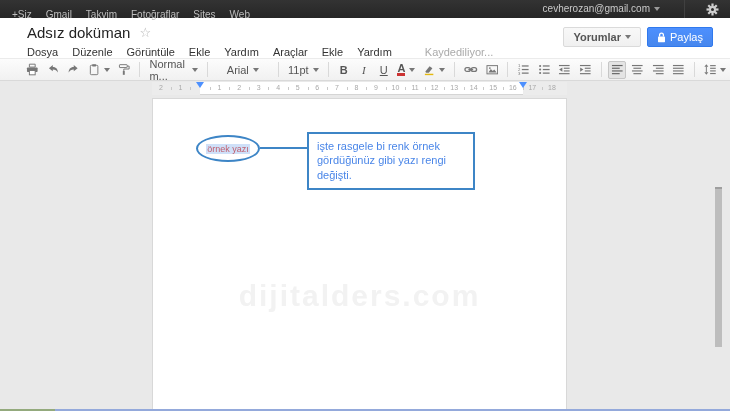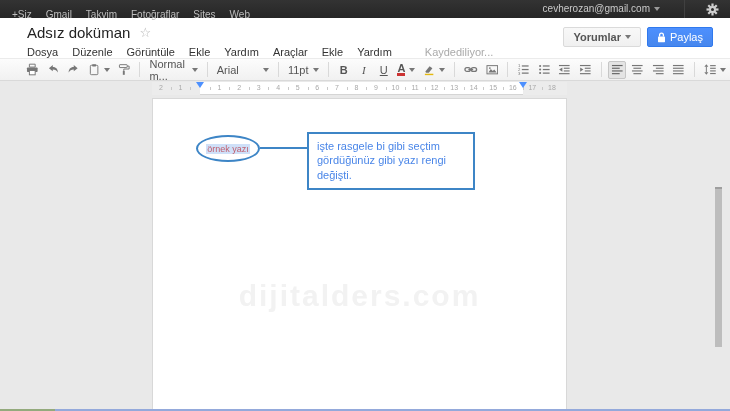--- a/index.html
+++ b/index.html
@@ -49,21 +49,21 @@
   
   #toolbar { position:absolute; top:58px; left:0; width:730px; height:23px;
              background:linear-gradient(#fcfcfc,#f1f1f1);
              border-top:1px solid #ebebeb; border-bottom:1px solid #d9d9d9;
              display:flex; align-items:center; padding-left:22px; z-index:5; }
   .tbtn { display:flex; align-items:center; justify-content:center; height:18px;
           min-width:18px; padding:0 2px; margin:0 1px; border:1px solid transparent;
           border-radius:2px; cursor:pointer; color:#666; }
   .tbtn.pressed { background:#e4e4e4; border:1px solid #c6c6c6; }
   .tsep { width:1px; height:15px; background:#d9d9d9; margin:0 5px; }
-  .tsel { display:flex; align-items:center; justify-content:space-between; height:18px;
+  .tsel { display:flex; align-items:center; justify-content:center; height:18px;
           padding:2px 4px; font-size:11px; color:#555; cursor:pointer; border-radius:2px; }
   .glyph-btn { font-size:11px; color:#555; width:17px; }
   .g-bold { font-weight:bold; }
   .g-italic { font-style:italic; font-family:"Liberation Serif", serif; }
   .g-underline { text-decoration:underline; }
   .a-color { display:inline-block; font-size:11px; font-weight:bold; color:#555;
              border-bottom:3px solid #cc3333; line-height:10px; padding-bottom:0px; }
   svg { display:block; }
 
   
@@ -417,21 +417,21 @@
     </div>
 
   <div id="doc-area">
     <div id="page">
       <div id="watermark">dijitalders.com</div>
       <div id="ellipse">
         <span id="highlight-text">örnek yazı</span>
       </div>
       <div id="connector"></div>
       <div id="callout">
-        <p>işte rasgele bi gibi seçtim gördüğünüz gibi yazı rengi değişti.</p>
+        <p>işte rasgele bi renk örnek gördüğünüz gibi yazı rengi değişti.</p>
       </div>
     </div>
     <div id="scrollbar">
       <div id="scroll-thumb"></div>
     </div>
   </div>
 
   <div id="bottom-strip">
     <div id="strip-green"></div>
     <div id="strip-blue"></div>

